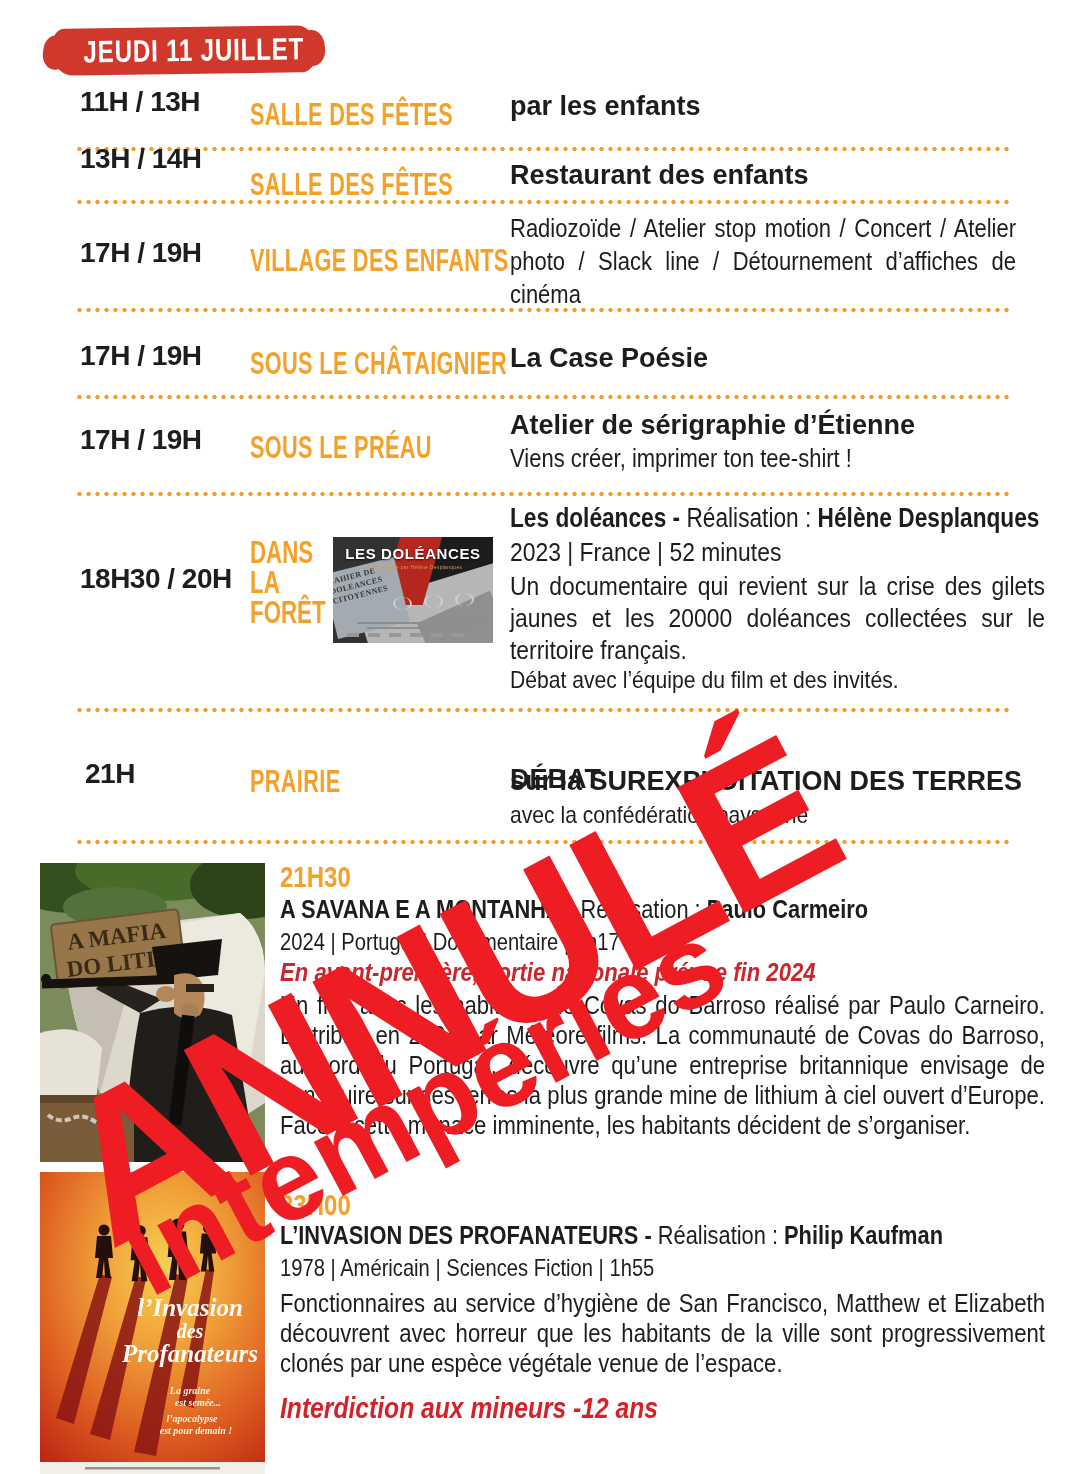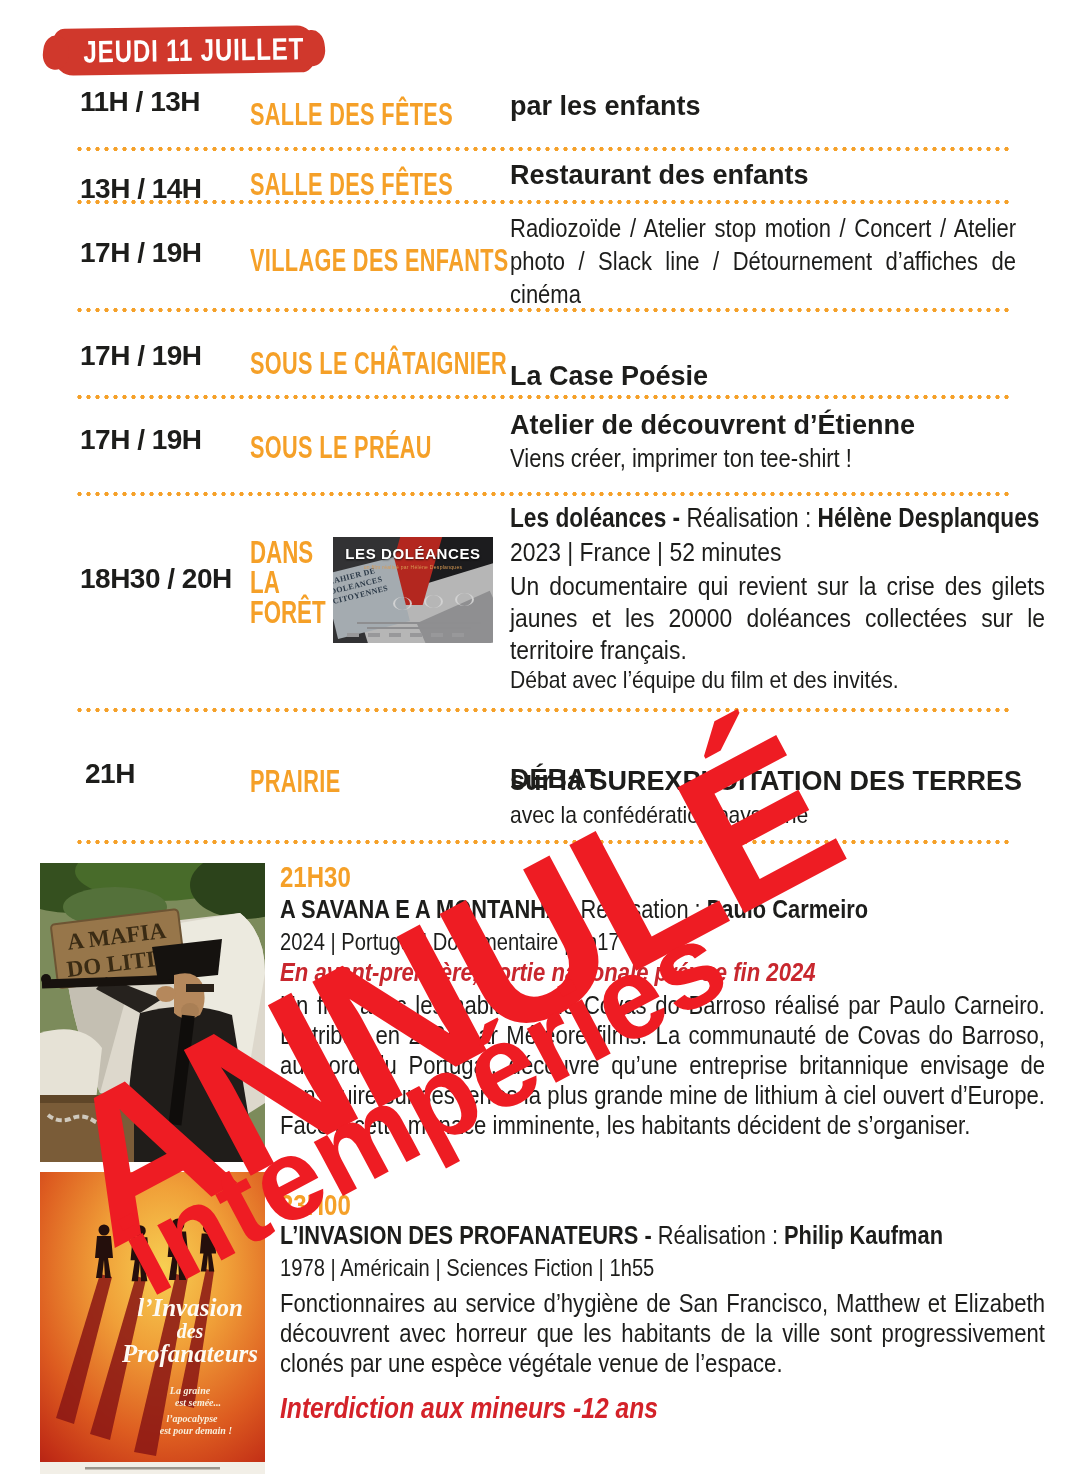--- a/index.html
+++ b/index.html
@@ -80,38 +80,38 @@
 
   <div class="banner">
     <span class="bt">JEUDI 11 JUILLET</span>
   </div>
 
   <div class="t" style="top:86px">11H / 13H</div>
   <div class="loc" style="top:97px">SALLE DES FÊTES</div>
   <div class="db" style="top:91px">par les enfants</div>
   <div class="sep" style="top:146px"></div>
 
-  <div class="t" style="top:173px">13H / 14H</div>
+  <div class="t" style="top:143px">13H / 14H</div>
   <div class="loc" style="top:167px">SALLE DES FÊTES</div>
   <div class="db" style="top:160px">Restaurant des enfants</div>
   <div class="sep" style="top:199px"></div>
 
   <div class="t" style="top:237px">17H / 19H</div>
   <div class="loc" style="top:243px">VILLAGE DES ENFANTS</div>
   <div class="para" style="top:212px;width:575px">Radiozoïde / Atelier stop motion / Concert / Atelier photo / Slack line / Détournement d’affiches de cinéma</div>
   <div class="sep" style="top:307px"></div>
 
   <div class="t" style="top:340px">17H / 19H</div>
   <div class="loc" style="top:346px">SOUS LE CHÂTAIGNIER</div>
-  <div class="db" style="top:361px">La Case Poésie</div>
+  <div class="db" style="top:343px">La Case Poésie</div>
   <div class="sep" style="top:394px"></div>
 
   <div class="t" style="top:424px">17H / 19H</div>
   <div class="loc" style="top:430px">SOUS LE PRÉAU</div>
-  <div class="db" style="top:410px">Atelier de découvrent d’Étienne</div>
+  <div class="db" style="top:410px">Atelier de sérigraphie d’Étienne</div>
   <div class="dr" style="top:444px">Viens créer, imprimer ton tee-shirt !</div>
   <div class="sep" style="top:491px"></div>
 
   <div class="t" style="top:563px">18H30 / 20H</div>
   <div class="locstack" style="top:538px">
     <div>DANS</div>
     <div>LA</div>
     <div>FORÊT</div>
   </div>
 

